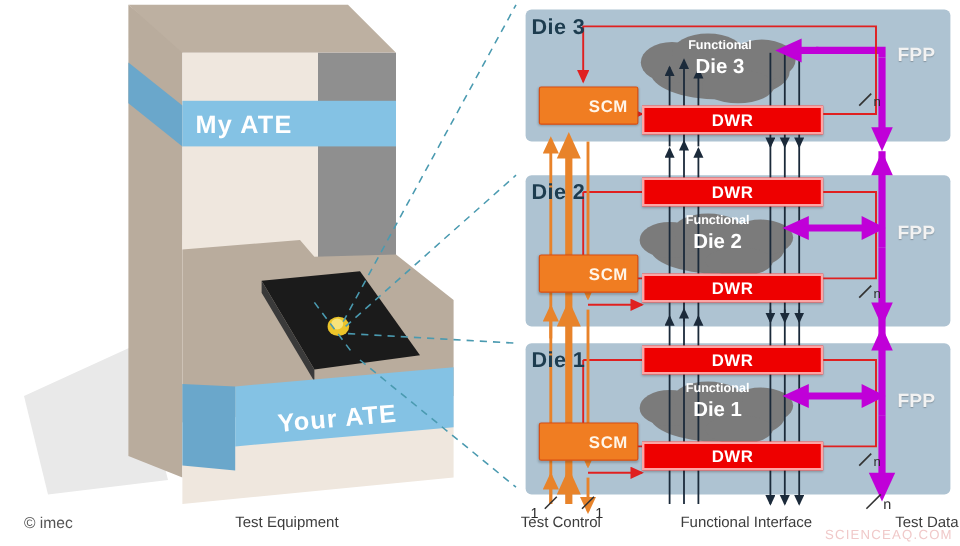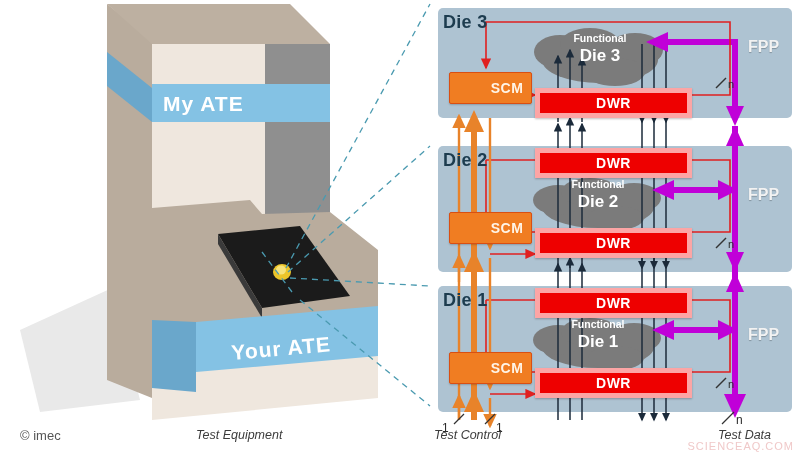--- a/index.html
+++ b/index.html
@@ -3,33 +3,33 @@
 <meta charset="utf-8">
 <style>
   html,body{margin:0;padding:0;background:#ffffff;}
   body{width:800px;height:455px;position:relative;overflow:hidden;
        font-family:"Liberation Sans","DejaVu Sans",sans-serif;}
   #stage{position:absolute;left:0;top:0;width:800px;height:455px;background:#fff;}
   .abs{position:absolute;}
   
   #ate-art{position:absolute;left:0;top:0;width:430px;height:420px;}
   
-  .caption{position:absolute;font-size:12.5px;color:#3c3c3c;white-space:nowrap;font-style:italic;}
+  .caption{position:absolute;font-size:12.5px;color:#3c3c3c;white-space:nowrap;}
   #copyright{position:absolute;left:20px;top:428px;font-size:13px;color:#555;white-space:nowrap;}
   .die-label{position:absolute;font-size:18px;font-weight:bold;color:#1d3c4f;
              letter-spacing:.3px;white-space:nowrap;}
   .fpp-label{position:absolute;font-size:16px;font-weight:bold;color:#f2f2f2;
              white-space:nowrap;text-shadow:0 1px 1px rgba(0,0,0,.25);}
   
   .scm{position:absolute;background:#f07d22;border:1.5px solid #d94f12;
        border-radius:2px;color:#fff5e8;font-size:14px;font-weight:bold;
        display:flex;align-items:center;justify-content:center;letter-spacing:.5px;
        box-shadow:0 1px 2px rgba(0,0,0,.2);padding-left:33px;}
   
-  .dwr{position:absolute;background:#ee0000;border:5px solid #fca5a5;
+  .dwr{position:absolute;background:#ee0000;border:2px solid #fca5a5;
        color:#ffffff;font-size:14px;font-weight:bold;letter-spacing:.5px;
        display:flex;align-items:center;justify-content:center;
        box-shadow:0 1px 2px rgba(0,0,0,.25);}
   .wm{position:absolute;right:6px;top:440px;font-size:11px;color:#f0c9c9;
       letter-spacing:1px;white-space:nowrap;text-align:right;}
   svg{overflow:visible;}
 </style>
 </head>
 <body>
 
@@ -259,17 +259,18 @@
     <div style="color:#fff;font-size:10.5px;font-weight:bold;text-align:center;">Functional</div>
     <div style="color:#fff;font-size:17px;font-weight:bold;text-align:center;margin-top:2px;">Die 2</div>
   </div>
   <div class="abs" style="left:538px;top:318px;width:120px;">
     <div style="color:#fff;font-size:10.5px;font-weight:bold;text-align:center;">Functional</div>
     <div style="color:#fff;font-size:17px;font-weight:bold;text-align:center;margin-top:2px;">Die 1</div>
   </div>
 
   <div class="caption" style="left:196px;top:428px;">Test Equipment</div>
   <div class="caption" style="left:434px;top:428px;text-align:right;">Test Control</div>
-  <div class="caption" style="left:718px;top:428px;">Test Data</div>
+  <div class="caption" style="left:567px;top:428px;">Functional Interface</div>
+  <div class="caption" style="left:746px;top:428px;">Test Data</div>
 
   <div id="copyright">© imec</div>
   <div class="wm">SCIENCEAQ.COM</div>
 </div>
 
 </body></html>

